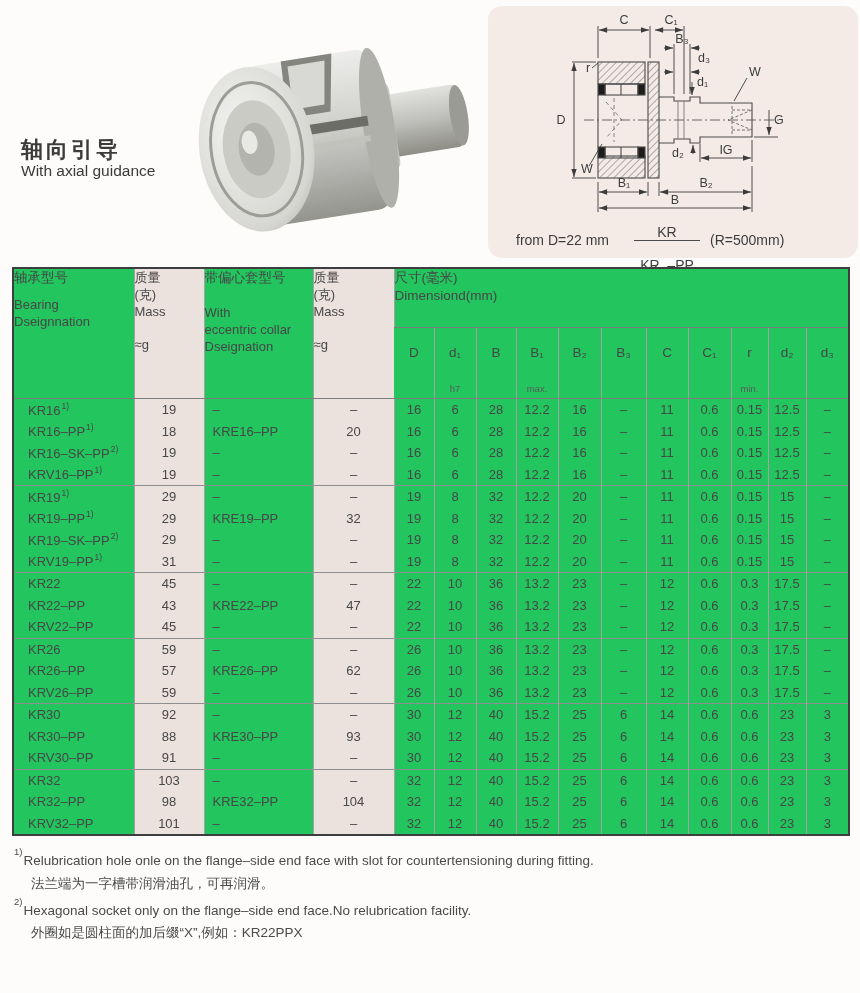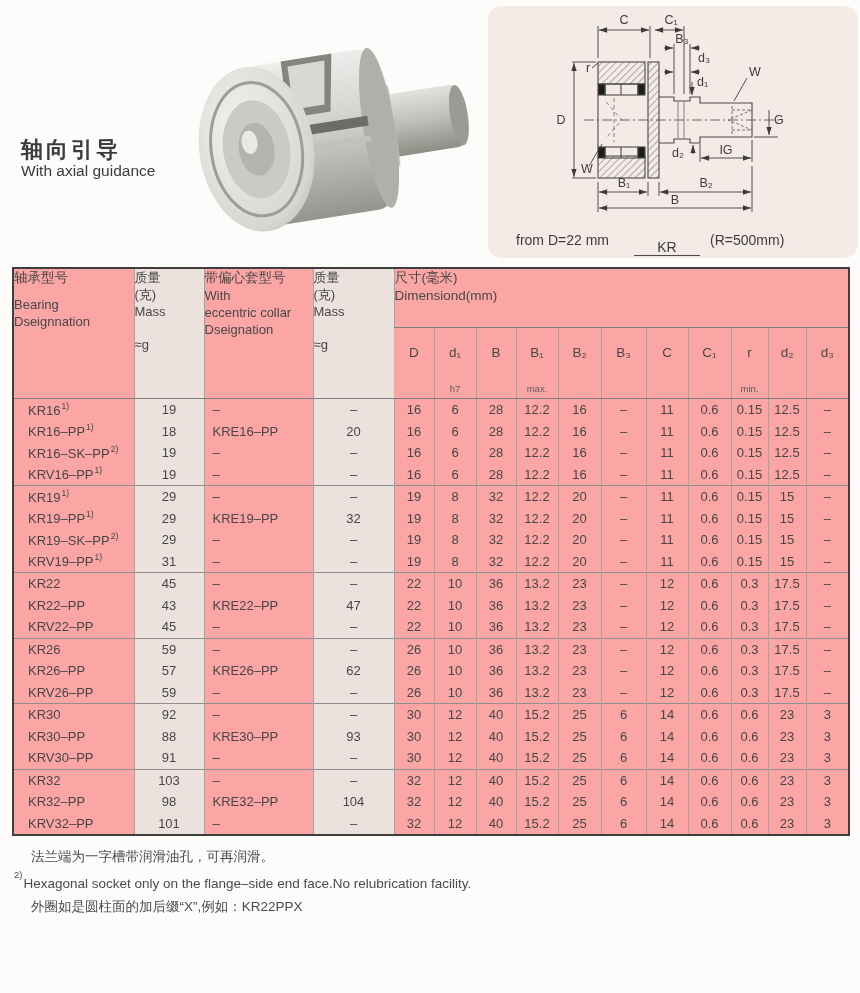--- a/index.html
+++ b/index.html
@@ -10,39 +10,39 @@
   .intro-title-zh{position:absolute;left:21px;top:135px;font-size:22px;font-weight:bold;letter-spacing:3px;color:#3b3b3b}
   .intro-title-en{position:absolute;left:21px;top:162px;font-size:15.5px;color:#3b3b3b}
   .bearing3d{position:absolute;left:172px;top:28px;width:305px;height:212px}
 
   
   .diagram-panel{position:absolute;left:488px;top:6px;width:370px;height:252px;background:#f4ebe7;border-radius:14px}
   .diagram-svg{position:absolute;left:0;top:0;width:370px;height:252px}
   .diag-text{fill:#3c3c3c;font-size:12.5px;font-family:"Liberation Sans","DejaVu Sans",sans-serif}
   .cap{position:absolute;font-size:14px;color:#3c3c3c;white-space:nowrap}
   .cap-from{left:28px;top:226px}
-  .cap-frac{left:146px;top:234px;width:66px;text-align:center;line-height:15px}
+  .cap-frac{left:146px;top:219px;width:66px;text-align:center;line-height:15px}
   .cap-frac .frac-top{display:block}
   .cap-frac .frac-bottom{display:block;border-top:1.3px solid #4a4a4a;padding-top:17px}
   .cap-radius{left:222px;top:226px}
 
   
-  table.spec{position:absolute;left:12px;top:267px;width:836px;border-collapse:collapse;table-layout:fixed;background:#fca5a5;border:2px solid #3e3e3e;color:#474747}
+  table.spec{position:absolute;left:12px;top:267px;width:836px;border-collapse:collapse;table-layout:fixed;background:#22c55e;border:2px solid #3e3e3e;color:#474747}
   .spec th,.spec td{border-left:1px solid #a2a2a2;padding:0;font-weight:400}
   .spec th:first-child,.spec td:first-child{border-left:none}
   .spec thead th{vertical-align:top;text-align:left;border-bottom:1px solid #7d7d7d}
   .shade{background:#ece2dd}
   .th-desig{padding:14px 0 0 12px}
   .th-desig .zh{font-size:13.5px;margin-bottom:9px}
   .th-desig .en{font-size:13px;line-height:17px}
   .th-mass{text-align:right;padding-top:14px}
   .th-mass div{font-size:13px;line-height:17px}
   .th-mass .approx{margin-top:16px}
   .th-ecc{padding:14px 0 0 8px}
-  .th-ecc .zh{font-size:13.5px;margin-bottom:1px}
+  .th-ecc .zh{font-size:13.5px;margin-bottom:18px}
   .th-ecc div{font-size:13px;line-height:17px}
   .th-dims{height:58px;padding:10px 0 0 14px}
   .th-dims div{font-size:13.5px;line-height:18px}
   .dim-th{position:relative;height:70px;text-align:center!important}
   .dim-label{margin-top:17px;font-size:13.5px}
   .dim-note{position:absolute;bottom:4px;left:0;right:0;font-size:9.5px;color:#5a5a5a;}
   .spec tbody td{height:21.5px;font-size:13px;text-align:center;white-space:nowrap}
   .spec tbody tr.group-start td{border-top:1px solid #8e8e8e}
   .c-name{text-align:left!important;padding-left:14px!important}
   .c-name sup{font-size:8.5px;position:relative;top:-1px;left:1px}
@@ -645,20 +645,23 @@
           <td class="c-dim">14</td>
           <td class="c-dim">0.6</td>
           <td class="c-dim">0.6</td>
           <td class="c-dim">23</td>
           <td class="c-dim">3</td>
         </tr>
       </tbody>
   </table>
 
   <section class="notes">
+    <div class="note-line">
+      <sup class="nmark-sup">1)</sup><span>Relubrication hole onle on the flange–side end face with slot for countertensioning during fitting.</span>
+    </div>
     <div class="note-zh">法兰端为一字槽带润滑油孔，可再润滑。</div>
     <div class="note-line">
       <sup class="nmark-sup">2)</sup><span>Hexagonal socket only on the flange–side end face.No relubrication facility.</span>
     </div>
     <div class="note-zh">外圈如是圆柱面的加后缀“X”,例如：KR22PPX</div>
   </section>
 
 </div>
 
 </body></html>

